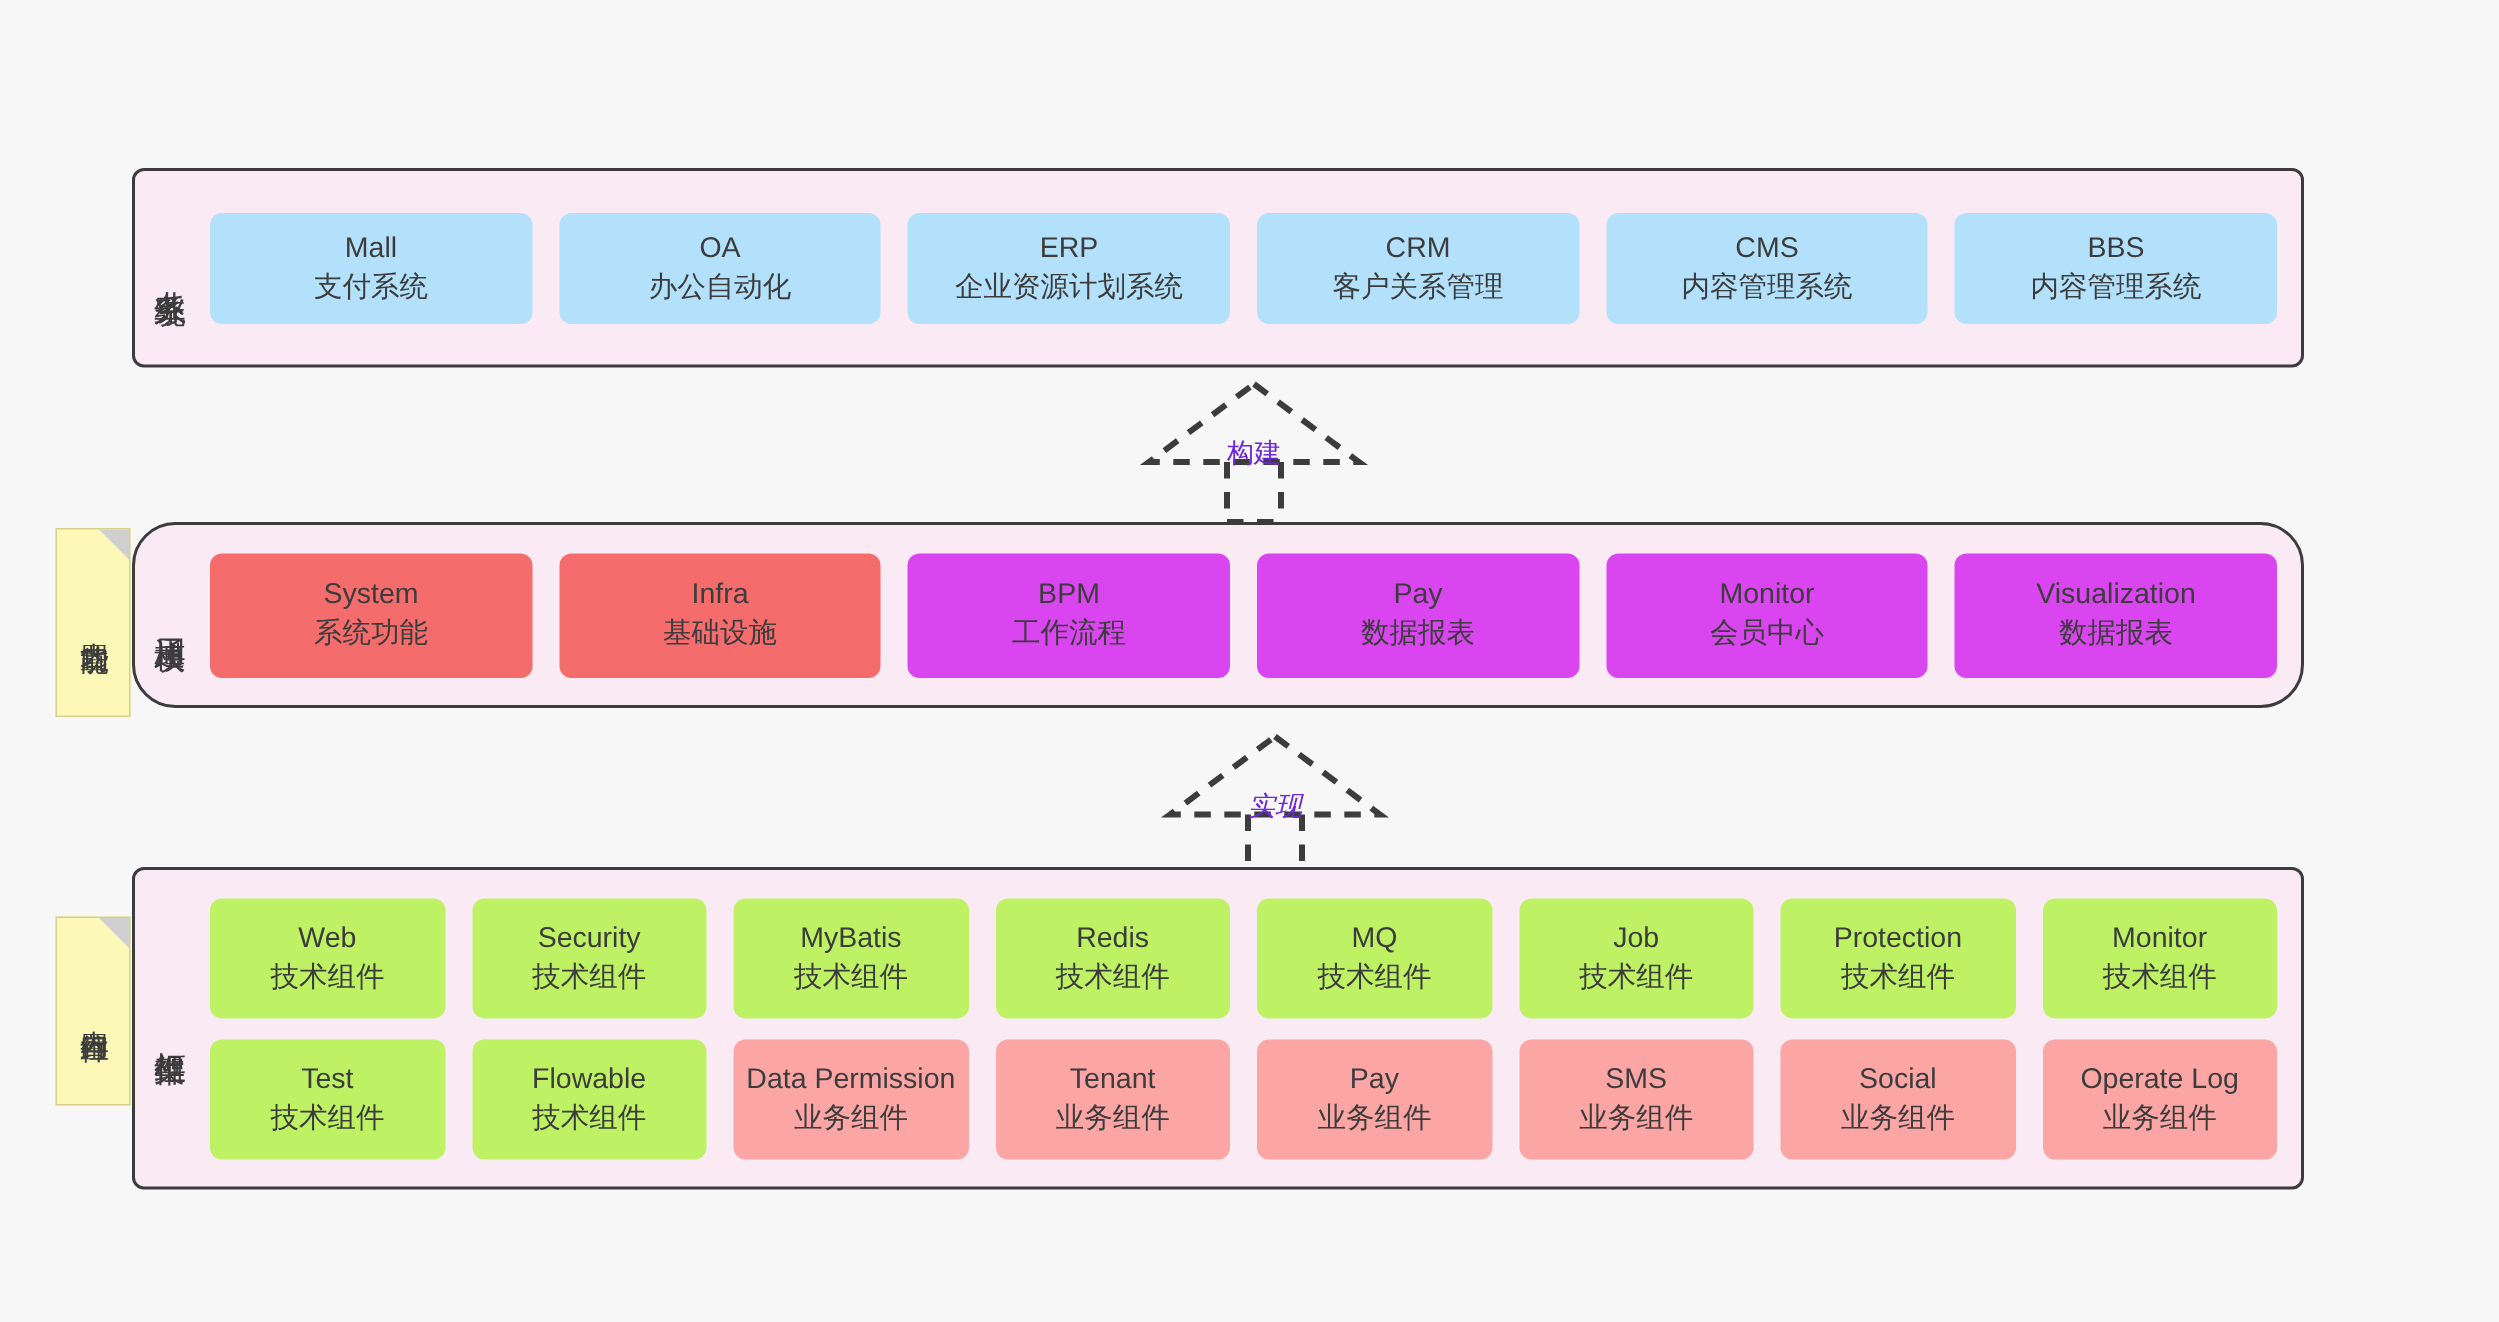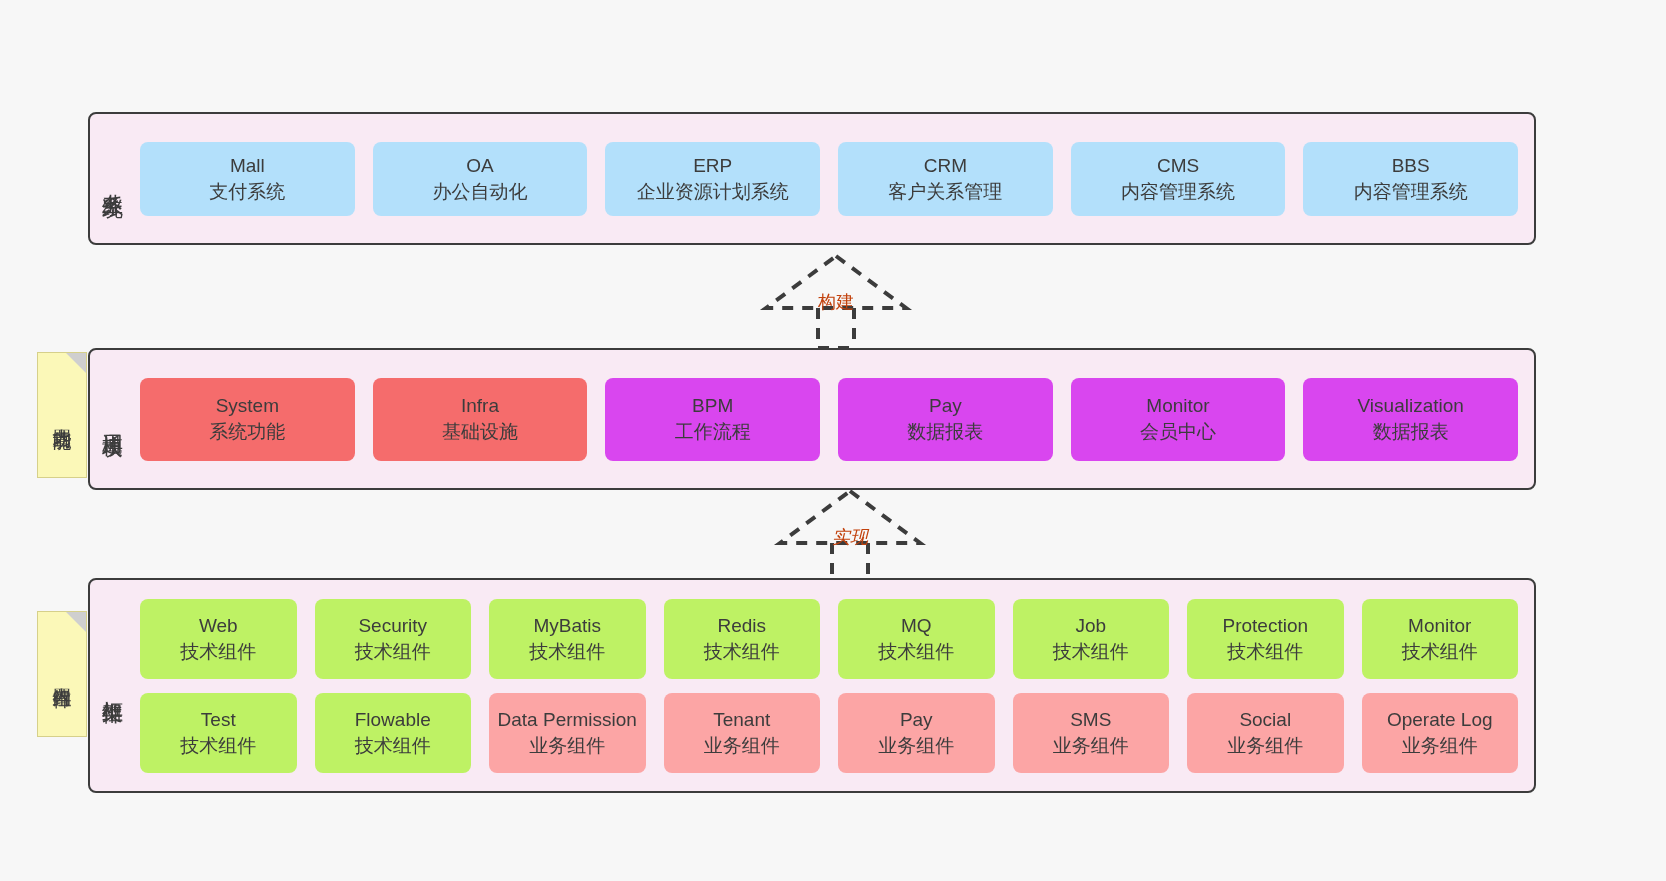--- a/index.html
+++ b/index.html
@@ -81,21 +81,22 @@
     width: 1448px;
     height: 133px;
   }
   #layer-business .cell { height: 74px; background: #b3e0fb; }
 
   
   #layer-modules {
     left: 88px;
     top: 348px;
     width: 1448px;
-    height: 142px;
+    height: 124px;
+    border-radius: 29px;
   }
   #layer-modules .cell { height: 83px; }
   .cell.red   { background: #f56c6c; }
   .cell.pink  { background: #d946ef; }
 
   
   #layer-framework {
     left: 88px;
     top: 578px;
     width: 1448px;
@@ -131,21 +132,21 @@
   }
   #note-functions { left: 37px; top: 352px; height: 126px; }
   #note-components { left: 37px; top: 611px; height: 126px; }
 
   
   .uml-arrow { position: absolute; }
   .uml-arrow svg { display: block; overflow: visible; }
   .uml-label {
     position: absolute;
     font-size: 18px;
-    color: #c2410c;
+    color: #6d28d9;
     background: transparent;
     white-space: nowrap;
   }
   #arrow-build { left: 756px; top: 252px; }
   #arrow-build .uml-label { left: 62px; top: 38px; }
   #arrow-impl  { left: 770px; top: 487px; }
   #arrow-impl  .uml-label { left: 62px; top: 38px; font-style: italic; }
 </style>
 </head>
 <body>

